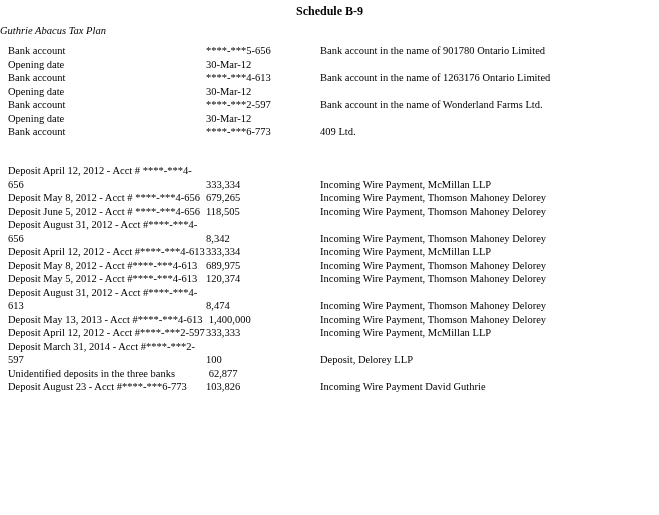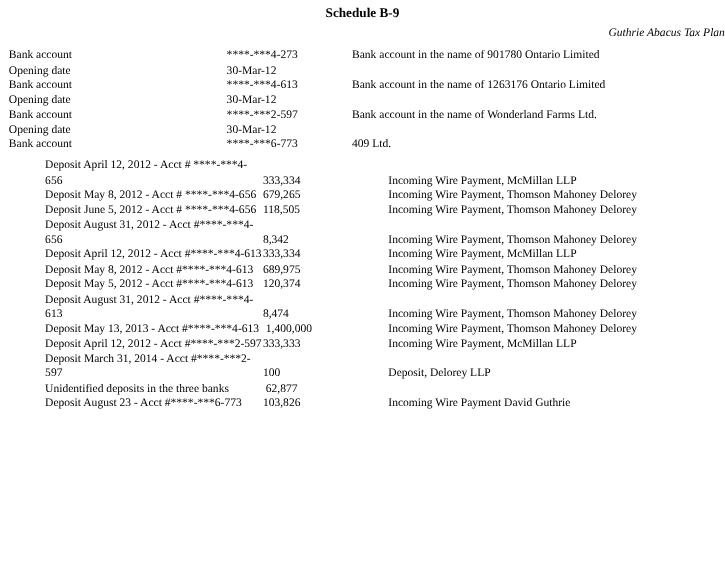--- a/index.html
+++ b/index.html
@@ -27,34 +27,34 @@
     text-align: center;
     font-weight: bold;
     font-size: 12px;
     line-height: 14px;
   }
   .doc-subtitle {
     position: absolute;
     top: 24px;
     left: 0;
     right: 0;
-    text-align: right;
+    text-align: left;
     font-style: italic;
     font-size: 10.5px;
     line-height: 13.5px;
   }
   table.doc-table {
     position: absolute;
     left: 8px;
     border-collapse: collapse;
     table-layout: fixed;
     width: 614px;
   }
   table.accounts { top: 44px; }
-  table.deposits { top: 144px; margin-left: 33px; }
+  table.deposits { top: 164px; }
   table.doc-table td {
     padding: 0;
     margin: 0;
     vertical-align: bottom;
     white-space: pre;
     font-size: 10.5px;
     line-height: 13.5px;
     overflow: visible;
   }
   td.col-label  { width: 198px; }
@@ -81,21 +81,21 @@
 <div class="page">
 
   <div class="doc-title">Schedule B-9</div>
 
   <div class="doc-subtitle">Guthrie Abacus Tax Plan</div>
 
   <table class="doc-table accounts">
     <tbody id="accounts-body">
         <tr>
           <td class="col-label">Bank account</td>
-          <td class="col-value">****-***4-273</td>
+          <td class="col-value">****-***5-656</td>
           <td class="col-desc">Bank account in the name of 901780 Ontario Limited</td>
         </tr>
         <tr>
           <td class="col-label">Opening date</td>
           <td class="col-value">30-Mar-12</td>
           <td class="col-desc"></td>
         </tr>
         <tr>
           <td class="col-label">Bank account</td>
           <td class="col-value">****-***4-613</td>

